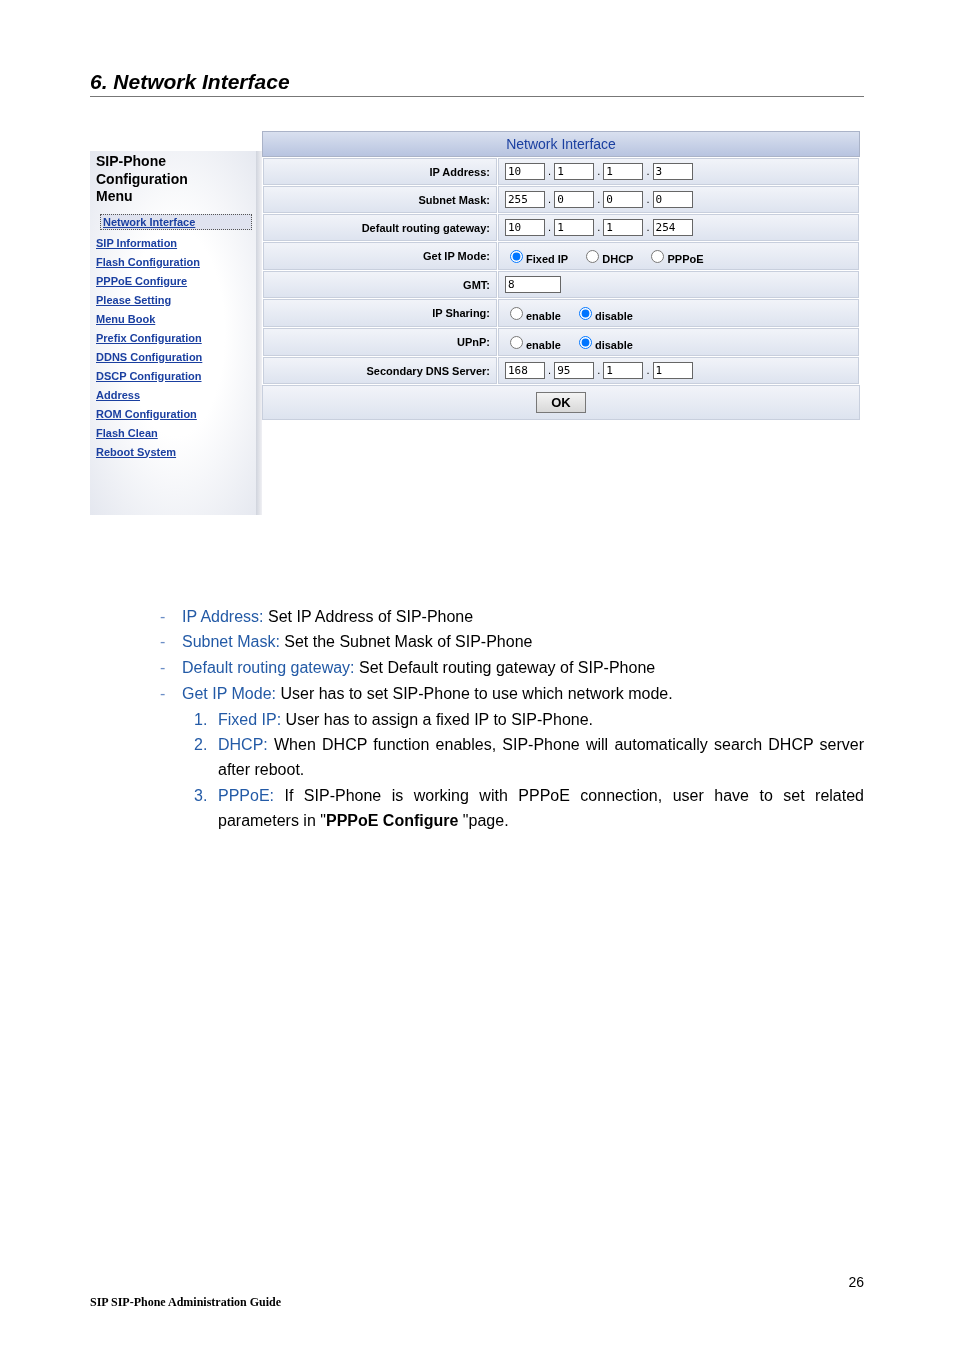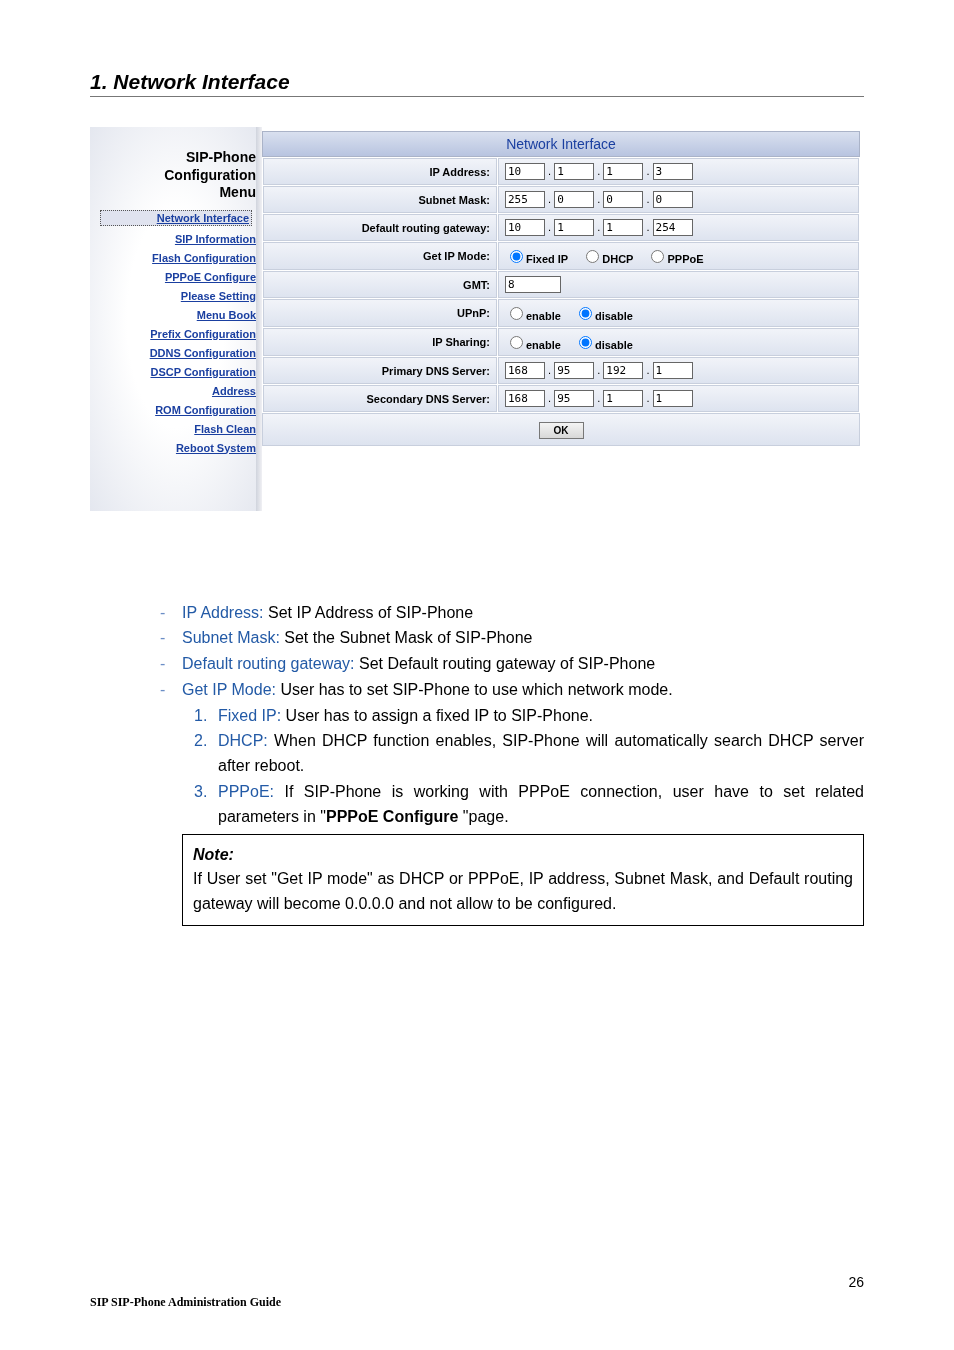--- a/index.html
+++ b/index.html
@@ -33,23 +33,24 @@
   .app-shot {
     margin-top: 30px;
     display: flex;
     gap: 0;
     border: none;
   }
   .sidebar {
     width: 160px;
     flex: none;
     background: radial-gradient(ellipse at center, #fff 40%, #e4e7ef 100%);
-    padding: 22px 6px 50px 6px;
-    text-align: right;
+    padding: 2px 6px 50px 6px;
+    text-align: left;
     position: relative;
+    margin-top: 24px;
   }
   .sidebar::after {
     content: "";
     position: absolute;
     right: 0;
     top: 0;
     bottom: 0;
     width: 6px;
     background: linear-gradient(to right, #d0d4dd, #f0f0f4);
   }
@@ -127,21 +128,21 @@
   .radio-wrap label { margin-right: 10px; }
   .ok-row {
     text-align: center;
     padding: 6px;
     background: linear-gradient(#f2f4f9, #dde3ef);
     border: 1px solid #c8cfdd;
     margin: 0 4px 0 0;
   }
   .ok-btn {
     padding: 2px 14px;
-    font-size: 10px;
+    font-size: 13px;
     font-weight: bold;
     background: linear-gradient(#f4f4f4,#d8d8d8);
     border: 1px solid #777;
   }
 
   .desc-list {
     margin-top: 90px;
     padding-left: 70px;
     font-size: 16px;
     line-height: 1.55;
@@ -197,21 +198,21 @@
     font-size: 12px;
     font-weight: bold;
     font-family: "Times New Roman", serif;
   }
 </style>
 </head>
 <body>
 
 <div class="page">
 
-  <h2 class="section-title">1. Network Interface</h2>
+  <h2 class="section-title">6. Network Interface</h2>
 
   <div class="app-shot">
 
     <div class="sidebar">
       <div class="sidebar-title">
         <span>SIP-Phone</span><br>
         <span>Configuration</span><br>
         <span>Menu</span>
       </div>
       <a href="#" class="active">Network Interface</a>
@@ -266,40 +267,31 @@
             <label><input type="radio" name="gim" checked="" style=""><span>Fixed IP</span></label>
             <label><input type="radio" name="gim" style=""><span>DHCP</span></label>
             <label><input type="radio" name="gim" style=""><span>PPPoE</span></label>
           </td>
         </tr>
         <tr>
           <td class="label">GMT:</td>
           <td><input class="gmt-input" value="8" style=""></td>
         </tr>
         <tr>
+          <td class="label">IP Sharing:</td>
+          <td class="radio-wrap">
+            <label><input type="radio" name="ipsh" style=""><span>enable</span></label>
+            <label><input type="radio" name="ipsh" checked="" style=""><span>disable</span></label>
+          </td>
+        </tr>
+        <tr>
           <td class="label">UPnP:</td>
           <td class="radio-wrap">
             <label><input type="radio" name="upnp" style=""><span>enable</span></label>
             <label><input type="radio" name="upnp" checked="" style=""><span>disable</span></label>
-          </td>
-        </tr>
-        <tr>
-          <td class="label">IP Sharing:</td>
-          <td class="radio-wrap">
-            <label><input type="radio" name="ipsh" style=""><span>enable</span></label>
-            <label><input type="radio" name="ipsh" checked="" style=""><span>disable</span></label>
-          </td>
-        </tr>
-        <tr>
-          <td class="label">Primary DNS Server:</td>
-          <td>
-            <input class="ip-input" value="168" style=""> .
-            <input class="ip-input" value="95" style=""> .
-            <input class="ip-input" value="192" style=""> .
-            <input class="ip-input" value="1" style="">
           </td>
         </tr>
         <tr>
           <td class="label">Secondary DNS Server:</td>
           <td>
             <input class="ip-input" value="168" style=""> .
             <input class="ip-input" value="95" style=""> .
             <input class="ip-input" value="1" style=""> .
             <input class="ip-input" value="1" style="">
           </td>
@@ -318,20 +310,16 @@
     <div class="dash-item"><span class="dash">-</span><span class="term">Default routing gateway:</span><span> Set Default routing gateway of SIP-Phone</span></div>
     <div class="dash-item"><span class="dash">-</span><span class="term">Get IP Mode:</span><span> User has to set SIP-Phone to use which network mode.</span></div>
 
     <ol class="sub-ol">
       <li><span class="num">1.</span><span class="term">Fixed IP:</span><span> User has to assign a fixed IP to SIP-Phone.</span></li>
       <li><span class="num">2.</span><span class="term">DHCP:</span><span> When DHCP function enables, SIP-Phone will automatically search DHCP server after reboot.</span></li>
       <li><span class="num">3.</span><span class="term">PPPoE:</span><span> If SIP-Phone is working with PPPoE connection, user have to set related parameters in "</span><b>PPPoE Configure</b><span> "page.</span></li>
     </ol>
   </div>
 
-  <div class="note-box">
-    <div class="note-title">Note:</div>
-    <div>If User set "Get IP mode" as DHCP or PPPoE, IP address, Subnet Mask, and Default routing gateway will become 0.0.0.0 and not allow to be configured.</div>
-  </div>
 
   <div class="page-number">26</div>
   <div class="footer">SIP SIP-Phone   Administration Guide</div>
 </div>
 
 </body></html>

